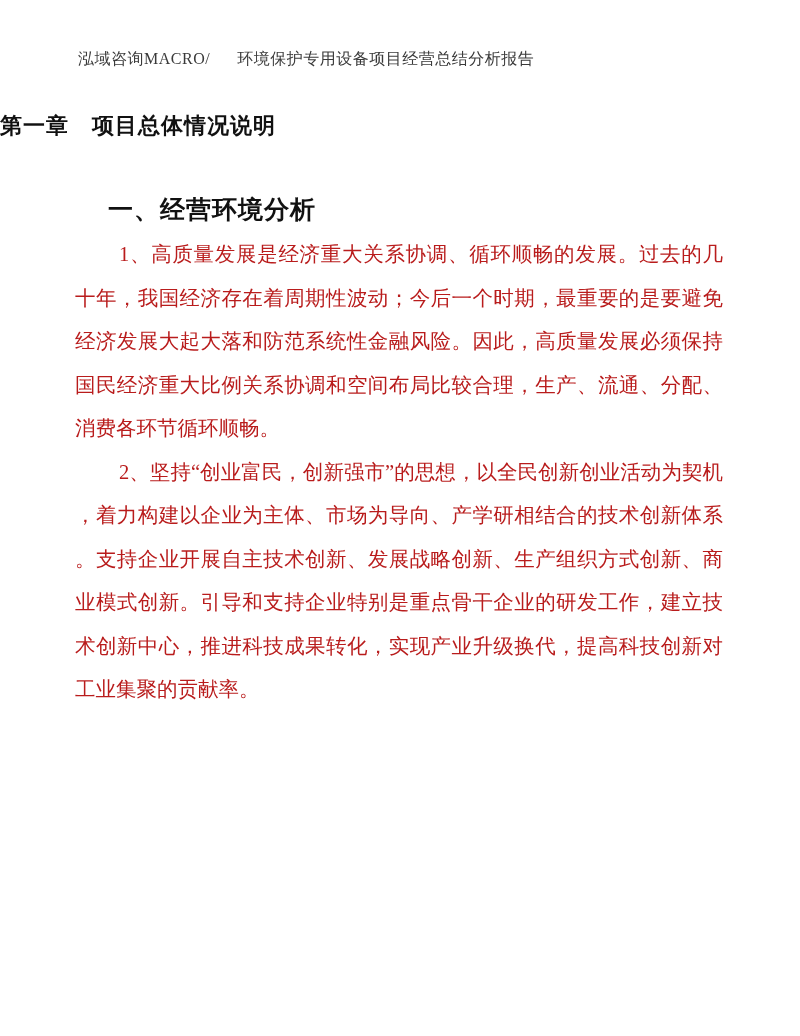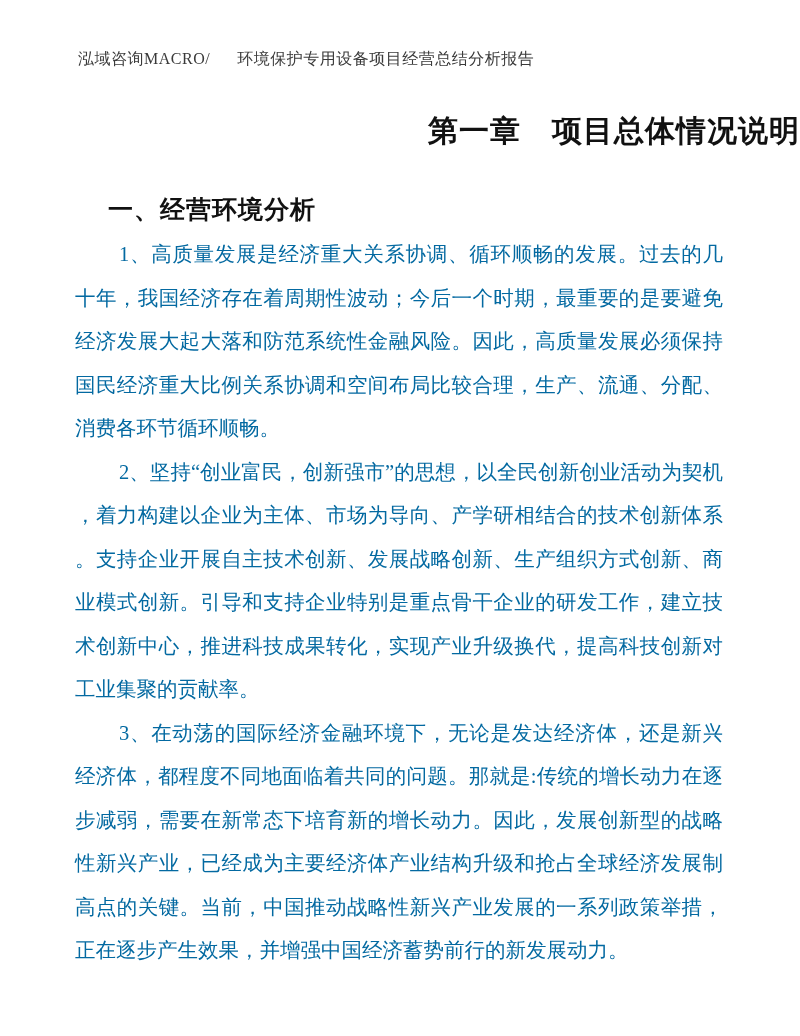--- a/index.html
+++ b/index.html
@@ -31,22 +31,22 @@
   }
   .doc-header .company {
     margin-right: 27px;
     text-align: center;
   }
   .chapter-title {
     position: absolute;
     top: 111px;
     left: 0;
     width: 800px;
-    text-align: right;
-    font-size: 30px;
+    text-align: left;
+    font-size: 22px;
     font-weight: bold;
     letter-spacing: 1px;
     color: #111111;
     margin: 0;
   }
   .section-heading {
     position: absolute;
     top: 193px;
     left: 108px;
     font-size: 25px;
@@ -63,35 +63,34 @@
   }
   .body-content p {
     margin: 0;
     font-size: 20.5px;
     line-height: 43.5px;
     text-align: justify;
     text-justify: inter-character;
     text-indent: 44px;
     word-break: break-all;
     line-break: anywhere;
-    color: #0369a1;
+    color: #b91c1c;
   }
 </style>
 </head>
 <body>
 
 <div class="page">
 
   <div class="doc-header">
     <span class="company">泓域咨询MACRO/</span><span class="doc-title">环境保护专用设备项目经营总结分析报告</span>
   </div>
 
   <h1 class="chapter-title">第一章　项目总体情况说明</h1>
 
   <h2 class="section-heading">一、经营环境分析</h2>
 
   <div class="body-content">
     <p>1、高质量发展是经济重大关系协调、循环顺畅的发展。过去的几十年，我国经济存在着周期性波动；今后一个时期，最重要的是要避免经济发展大起大落和防范系统性金融风险。因此，高质量发展必须保持国民经济重大比例关系协调和空间布局比较合理，生产、流通、分配、消费各环节循环顺畅。</p>
     <p>2、坚持“创业富民，创新强市”的思想，以全民创新创业活动为契机，着力构建以企业为主体、市场为导向、产学研相结合的技术创新体系。支持企业开展自主技术创新、发展战略创新、生产组织方式创新、商业模式创新。引导和支持企业特别是重点骨干企业的研发工作，建立技术创新中心，推进科技成果转化，实现产业升级换代，提高科技创新对工业集聚的贡献率。</p>
-    <p>3、在动荡的国际经济金融环境下，无论是发达经济体，还是新兴经济体，都程度不同地面临着共同的问题。那就是:传统的增长动力在逐步减弱，需要在新常态下培育新的增长动力。因此，发展创新型的战略性新兴产业，已经成为主要经济体产业结构升级和抢占全球经济发展制高点的关键。当前，中国推动战略性新兴产业发展的一系列政策举措，正在逐步产生效果，并增强中国经济蓄势前行的新发展动力。</p>
   </div>
 
 </div>
 
 </body></html>

